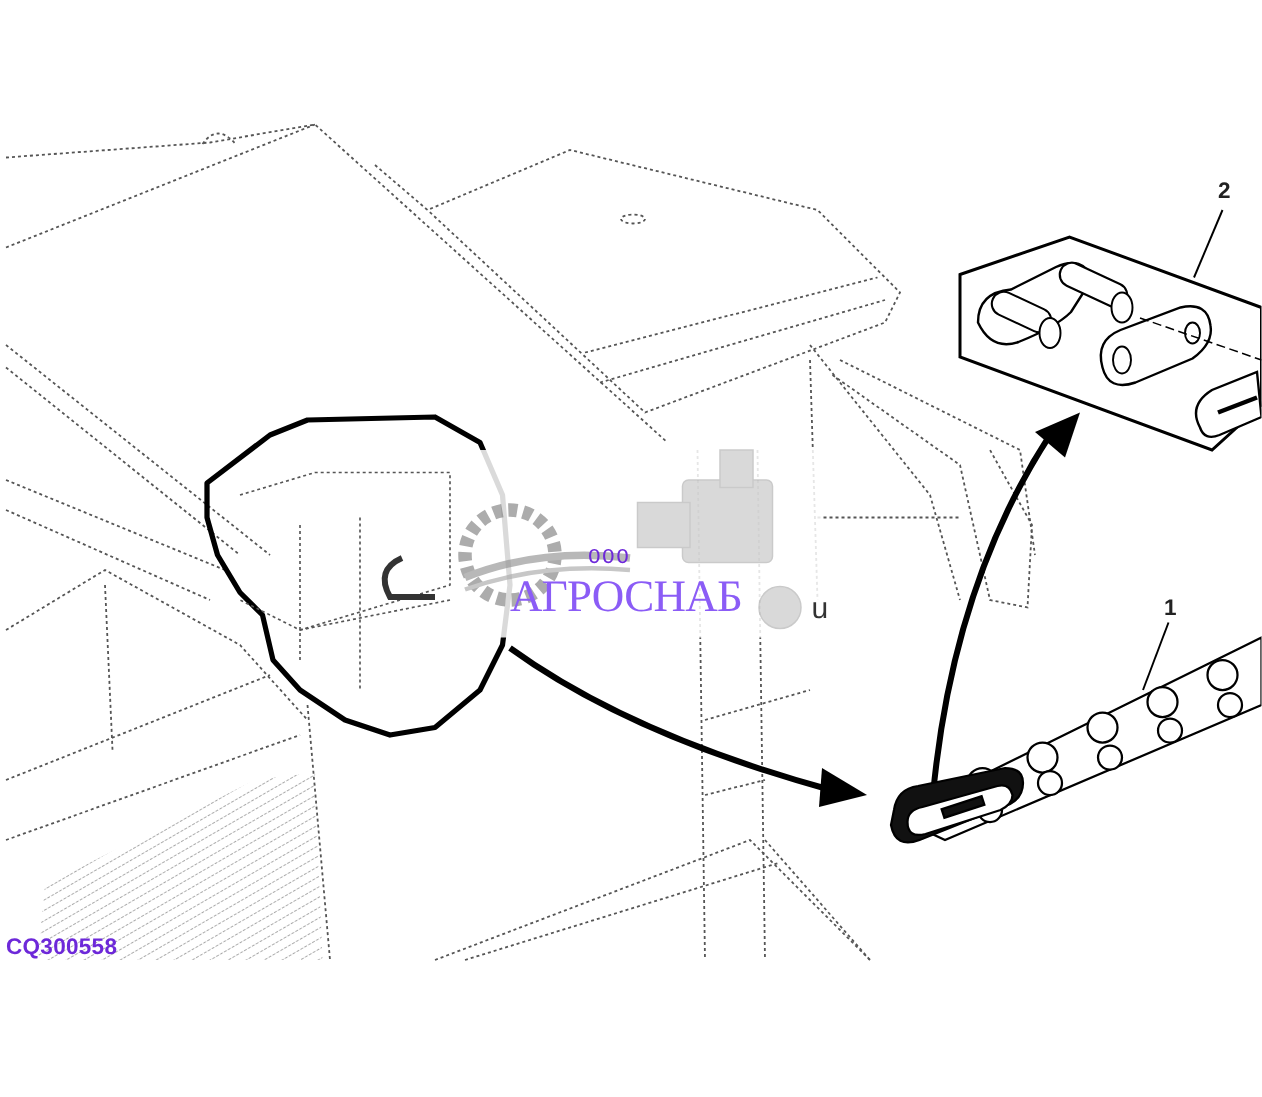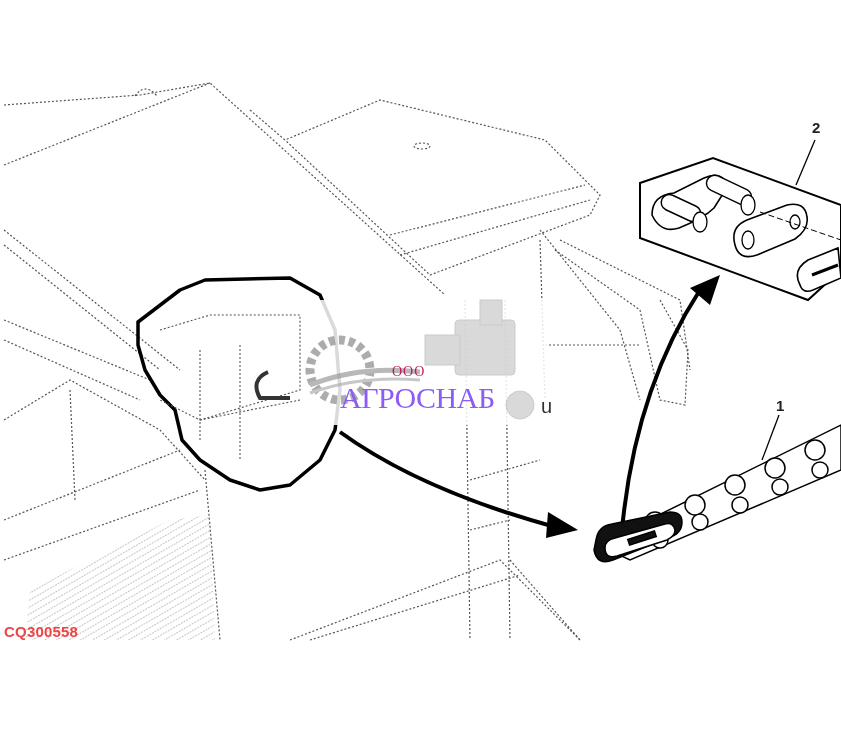--- a/index.html
+++ b/index.html
@@ -1,22 +1,22 @@
 <!DOCTYPE html>
 <html><head>
 <meta charset="utf-8">
 <style>
   html, body { margin: 0; padding: 0; background: #ffffff; }
   body { width: 841px; height: 731px; position: relative; overflow: hidden; font-family: "Liberation Sans", sans-serif; }
   #stage { position: absolute; left: 0; top: 0; width: 841px; height: 731px; }
-  .figure-id { position: absolute; left: 4px; top: 623px; font-size: 15px; font-weight: bold; color: #ef4444; letter-spacing: 0.2px; }
+  .figure-id { position: absolute; left: 4px; top: 623px; font-size: 15px; font-weight: bold; color: #6d28d9; letter-spacing: 0.2px; }
   .callout { position: absolute; font-size: 15px; font-weight: bold; color: #222; }
   .callout-2 { left: 812px; top: 119px; }
   .callout-1 { left: 776px; top: 397px; }
-  .wm-ooo { position: absolute; left: 392px; top: 364px; font-size: 14px; color: #be185d; letter-spacing: 1px; font-family: Liberation Serif, serif; }
+  .wm-ooo { position: absolute; left: 392px; top: 364px; font-size: 14px; color: #6d28d9; letter-spacing: 1px; font-family: Liberation Mono, monospace; }
   .wm-name { position: absolute; left: 340px; top: 381px; font-size: 30px; color: #8b5cf6; font-family: "Liberation Serif", serif; letter-spacing: -0.5px; }
   .wm-suffix { position: absolute; left: 541px; top: 395px; font-size: 20px; color: #333; font-family: "Liberation Sans", sans-serif; }
 </style>
 </head>
 <body>
 
 <svg id="stage" viewBox="0 0 841 731" xmlns="http://www.w3.org/2000/svg">
   <defs>
     <pattern id="hatch" width="6" height="6" patternUnits="userSpaceOnUse" patternTransform="rotate(60)">
       <line x1="0" y1="0" x2="0" y2="6" stroke="#666" stroke-width="1" stroke-dasharray="2,1"></line>

